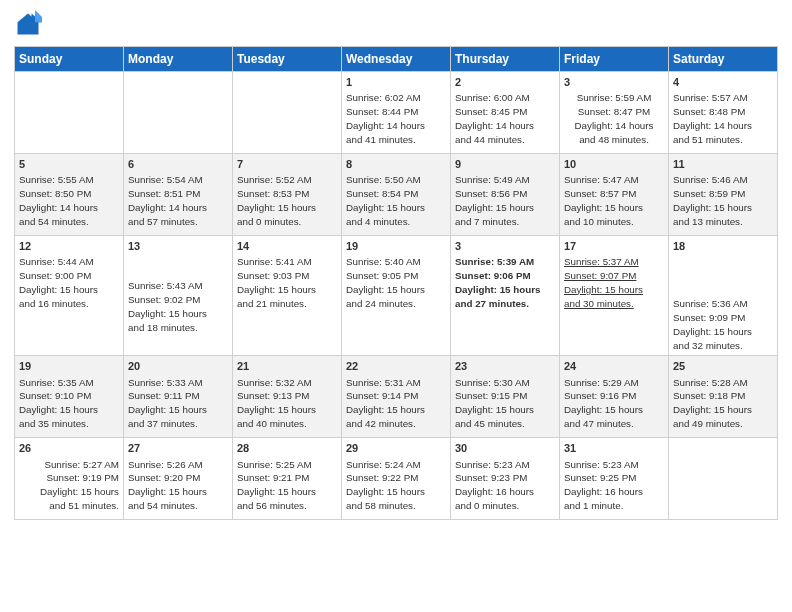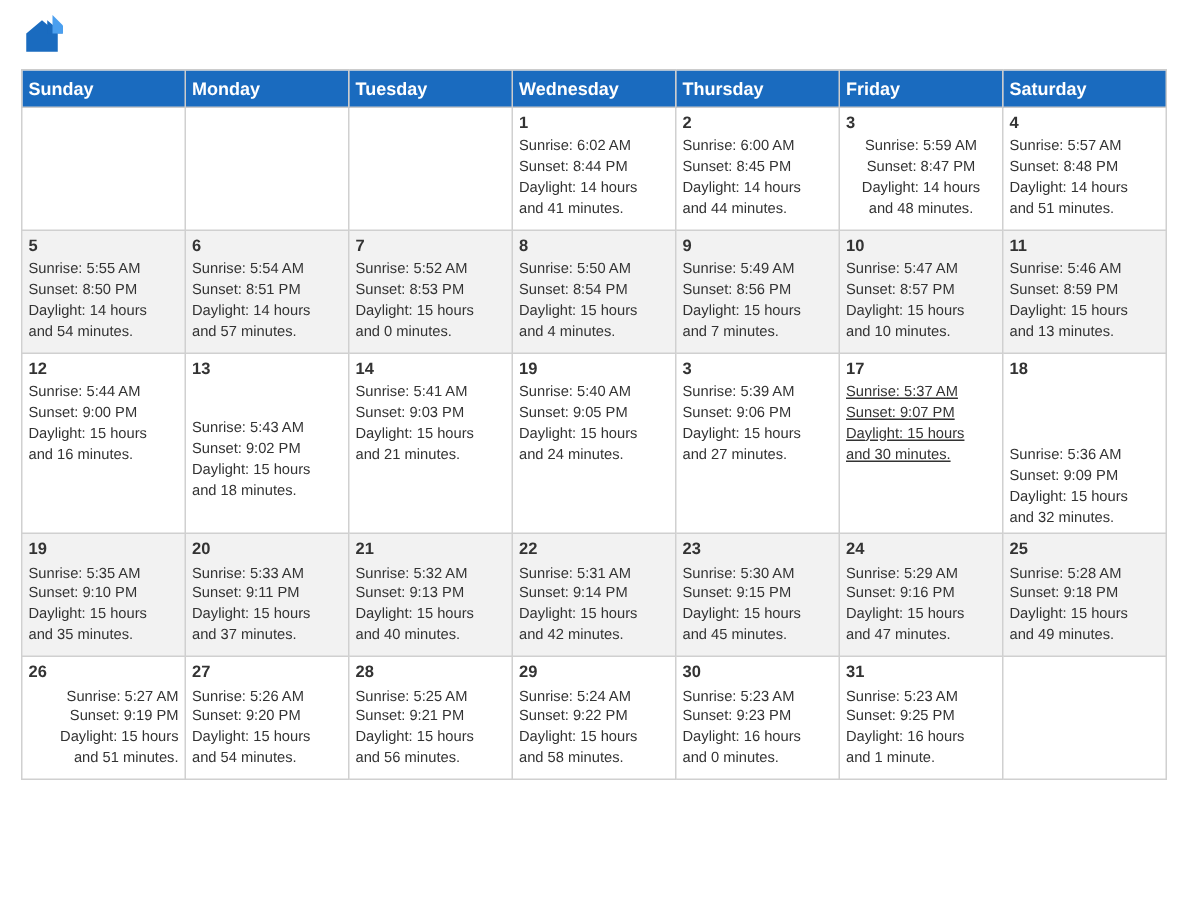--- a/index.html
+++ b/index.html
@@ -246,21 +246,21 @@
           </td>
           <td>
             <span class="day-number">19</span>
             <div class="day-info" style="white-space: pre-line;">Sunrise: 5:40 AM
 Sunset: 9:05 PM
 Daylight: 15 hours
 and 24 minutes.</div>
           </td>
           <td>
             <span class="day-number">3</span>
-            <div class="day-info" style="white-space: pre-line;">Sunrise: 5:39 AM
+            <div class="day-info" style="white-space: pre-line; font-weight: bold;">Sunrise: 5:39 AM
 Sunset: 9:06 PM
 Daylight: 15 hours
 and 27 minutes.</div>
           </td>
           <td>
             <span class="day-number">17</span>
             <div class="day-info" style="white-space: pre-line; text-decoration: underline;">Sunrise: 5:37 AM
 Sunset: 9:07 PM
 Daylight: 15 hours
 and 30 minutes.</div>

